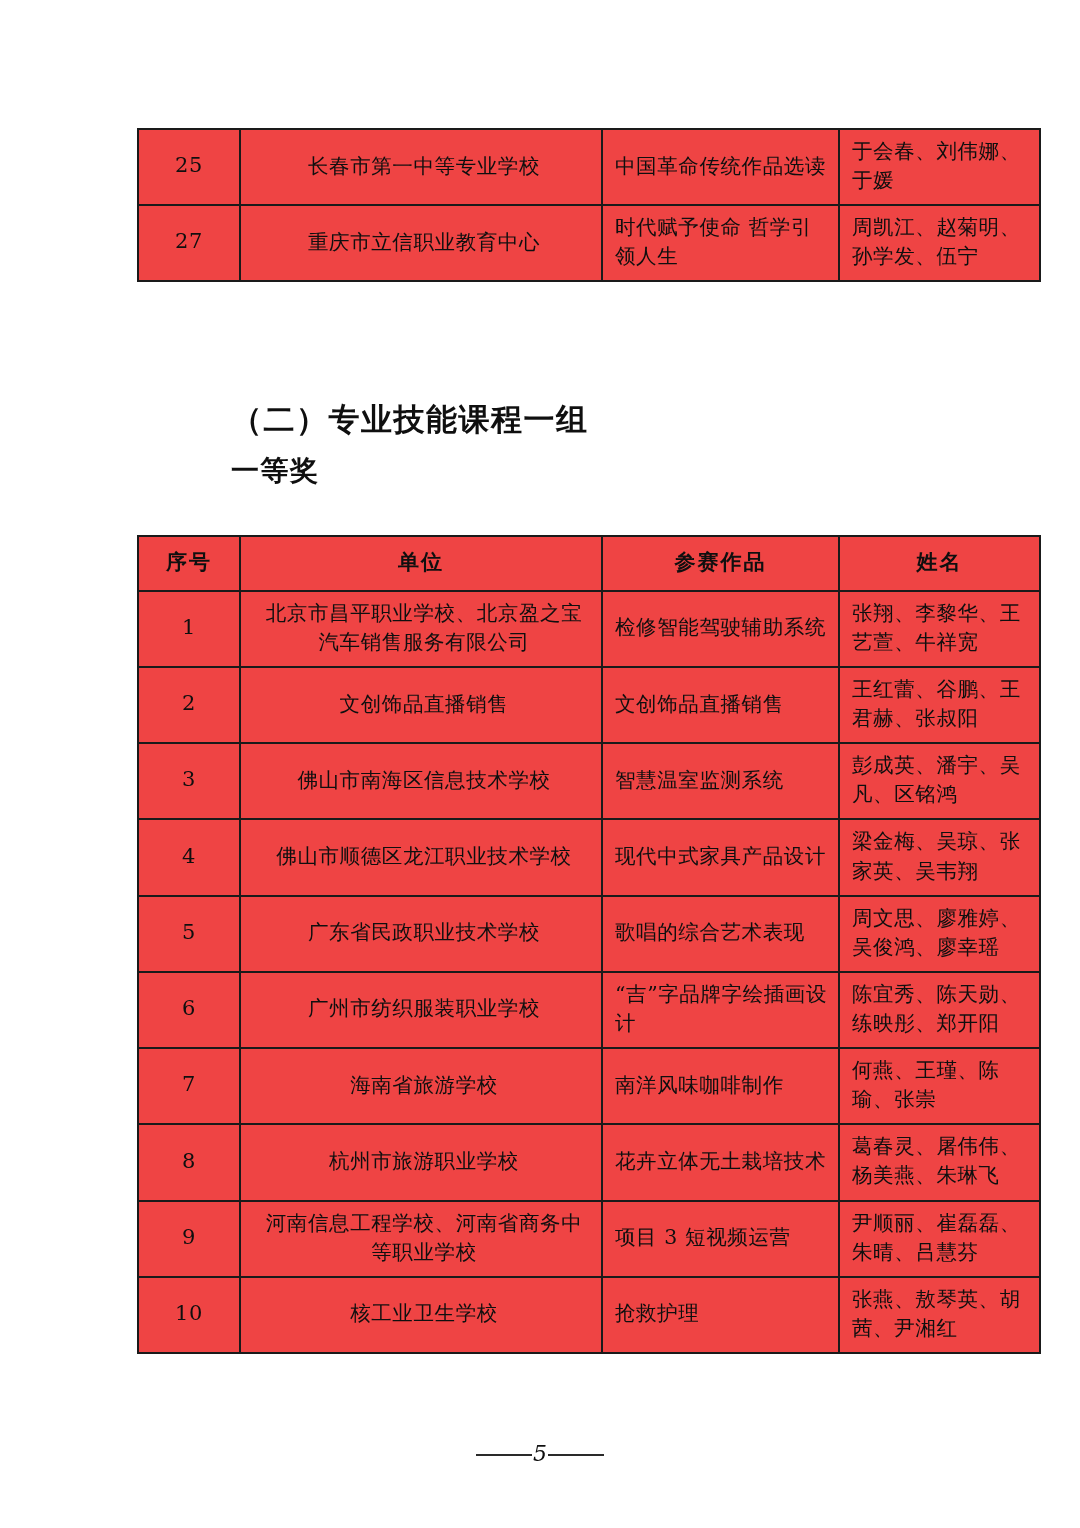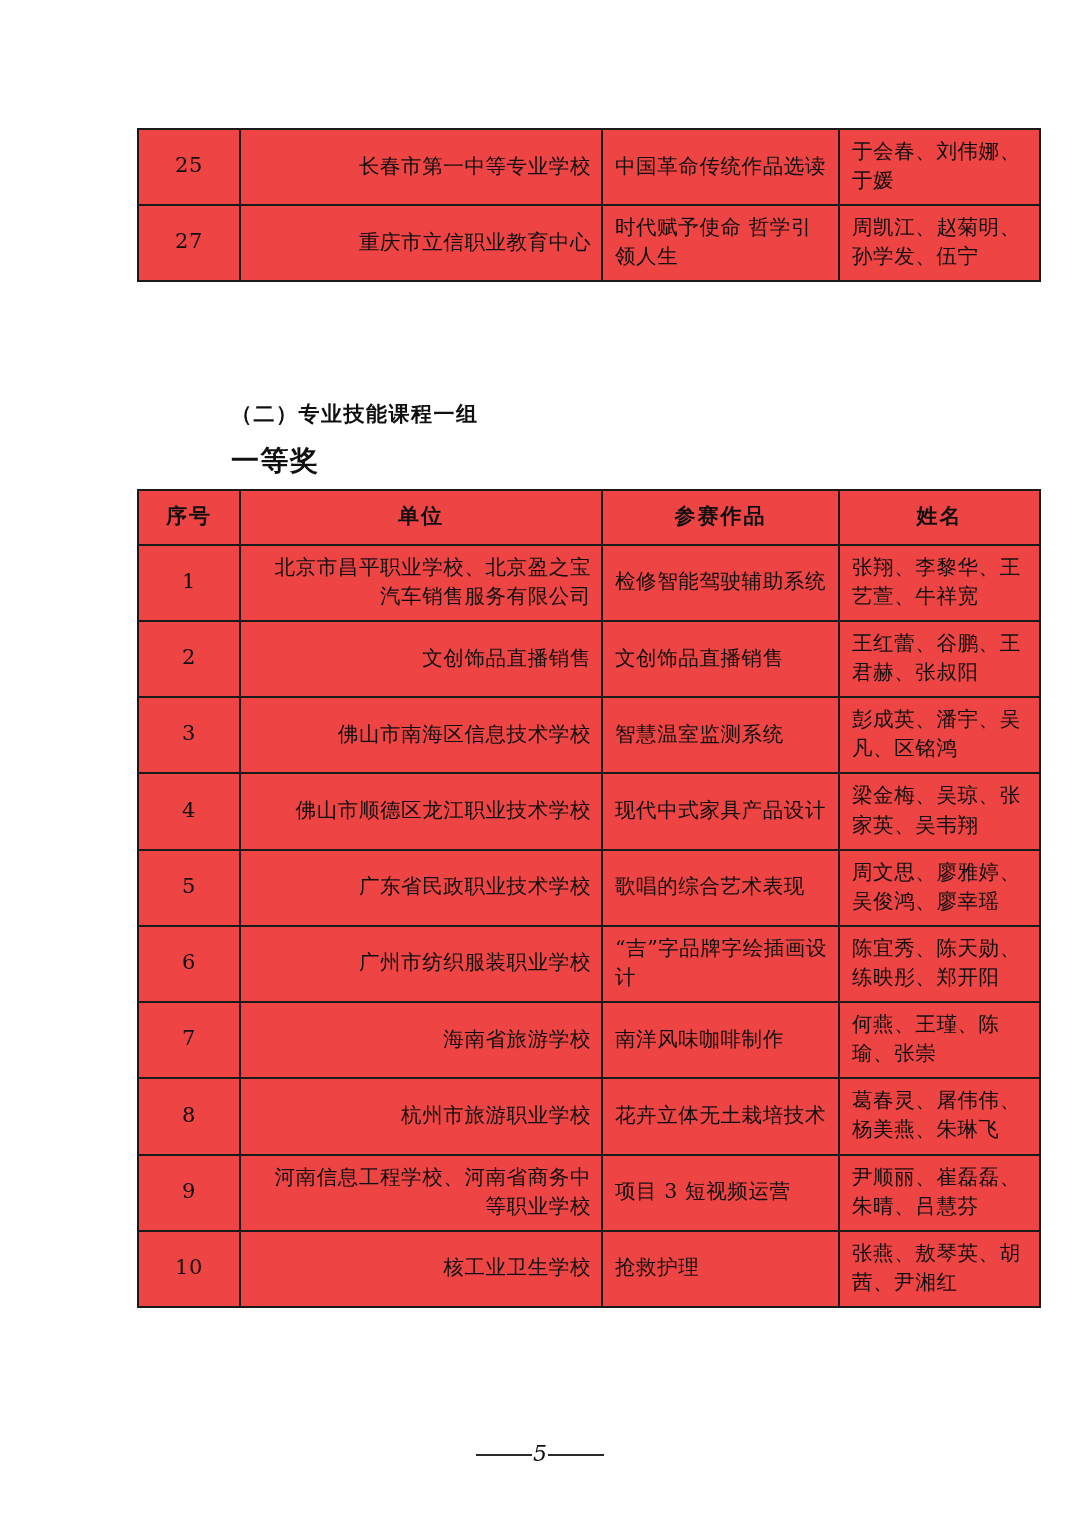--- a/index.html
+++ b/index.html
@@ -32,21 +32,21 @@
   table.doc-table th {
     border: 2px solid #1a1a1a;
     padding: 7px 10px 9px 10px;
     vertical-align: middle;
     font-weight: normal;
     font-size: 20.5px;
     line-height: 1.42;
     letter-spacing: 0.6px;
   }
   .col-idx  { width: 80px;  text-align: center; }
-  .col-unit { width: 334px; text-align: right;  padding-left: 16px !important; }
+  .col-unit { width: 334px; text-align: center;  padding-left: 16px !important; }
   .col-work { width: 213px; text-align: left;  padding-left: 12px !important; }
   .col-name { width: 177px; text-align: left;  padding-left: 12px !important; }
 
   table.doc-table thead th {
     text-align: center;
     font-family: "DejaVu Sans", "Liberation Sans", sans-serif;
     font-weight: bold;
     font-size: 21px;
     letter-spacing: 2px;
     padding: 11px 6px 12px 6px !important;
@@ -64,37 +64,37 @@
     top: 128px;
   }
   #section-heading-block {
     position: absolute;
     left: 231px;
     top: 404px;
     font-family: "DejaVu Sans", "Liberation Sans", sans-serif;
     font-weight: bold;
   }
   .heading-main {
-    font-size: 21px;
+    font-size: 31px;
     letter-spacing: 1.5px;
     line-height: 1.0;
     margin: 0 0 22px 0;
     white-space: nowrap;
   }
   .heading-sub {
     font-size: 28px;
     letter-spacing: 1.5px;
     line-height: 1.0;
     margin: 0;
     white-space: nowrap;
   }
   #table-award-wrap {
     position: absolute;
     left: 137px;
-    top: 489px;
+    top: 535px;
   }
 
   
   #page-footer {
     position: absolute;
     left: 0;
     top: 1441px;
     width: 1080px;
     text-align: center;
   }

